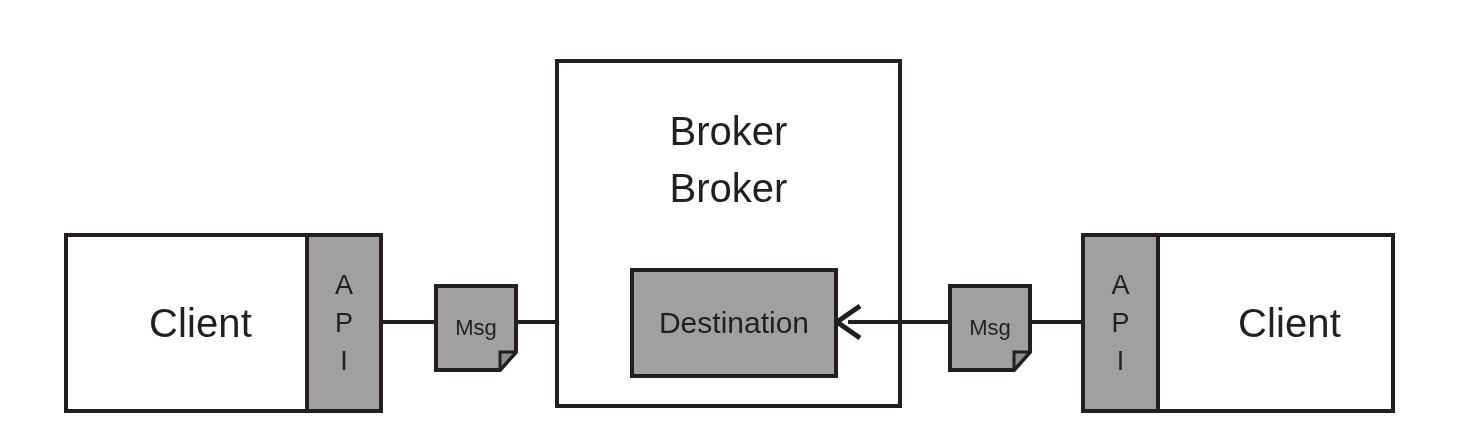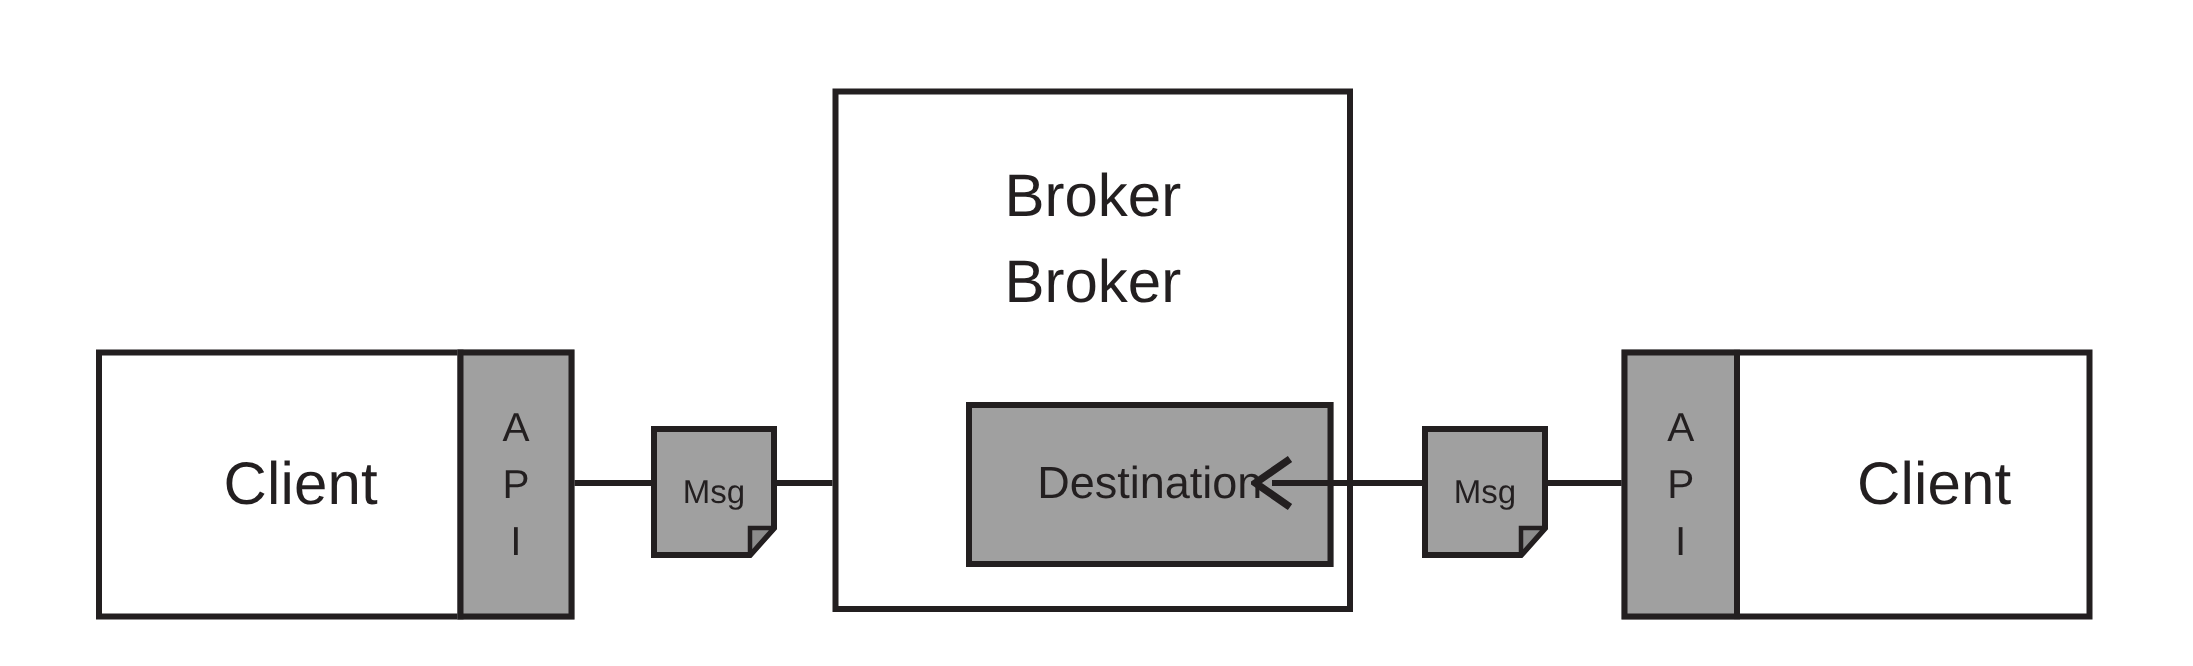--- a/index.html
+++ b/index.html
@@ -136,21 +136,21 @@
     </svg>
   </div>
 
   <div class="box box-white" style="left:555px; top:59px; width:347px; height:349px; display:block;">
     <div class="broker-title">
       <div>Broker</div>
       <div>Broker</div>
     </div>
   </div>
 
-  <div class="box box-gray" style="left:644px; top:268px; width:245px; height:110px;">
+  <div class="box box-gray" style="left:630px; top:268px; width:208px; height:110px;">
     <span class="destination-label">Destination</span>
   </div>
 
   <div class="arrow" style="left:834px; top:303px; width:30px; height:38px;">
     <svg width="30" height="38" viewBox="0 0 30 38">
       <path d="M26,3 L3,19 L26,35" fill="none" stroke="#231f20" stroke-width="5" stroke-linecap="butt" stroke-linejoin="miter"></path>
     </svg>
   </div>
 
   <div class="connector" style="left:848px; top:320px; width:102px;"></div>

